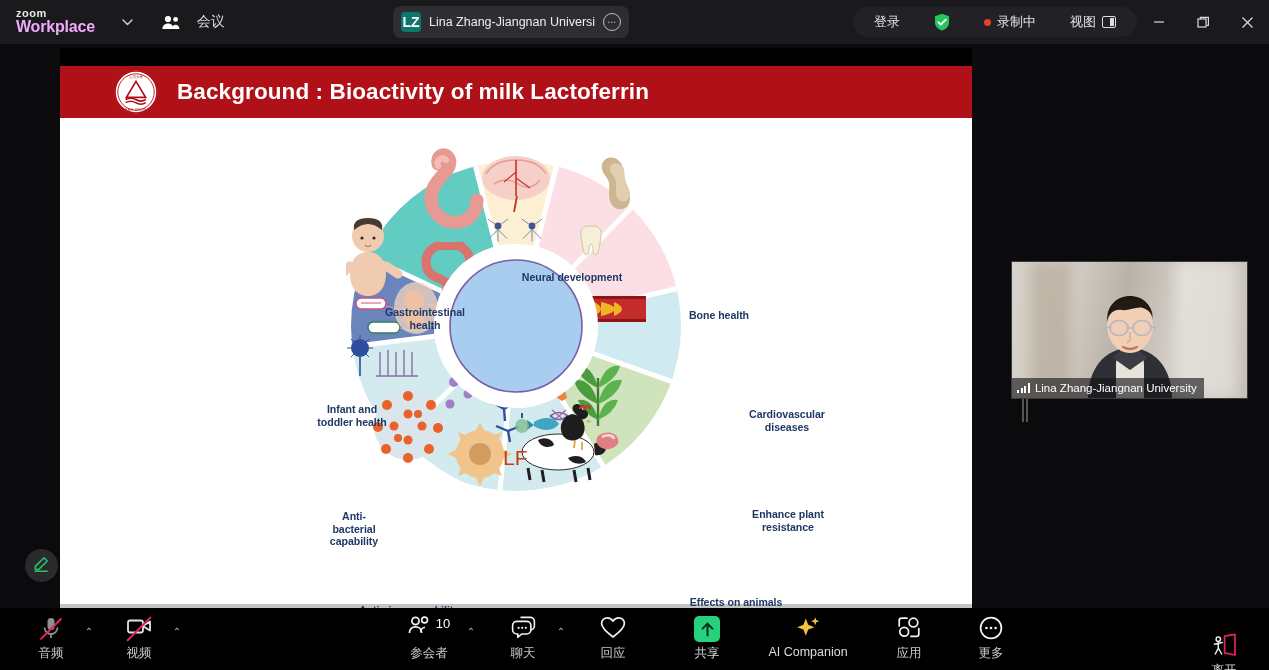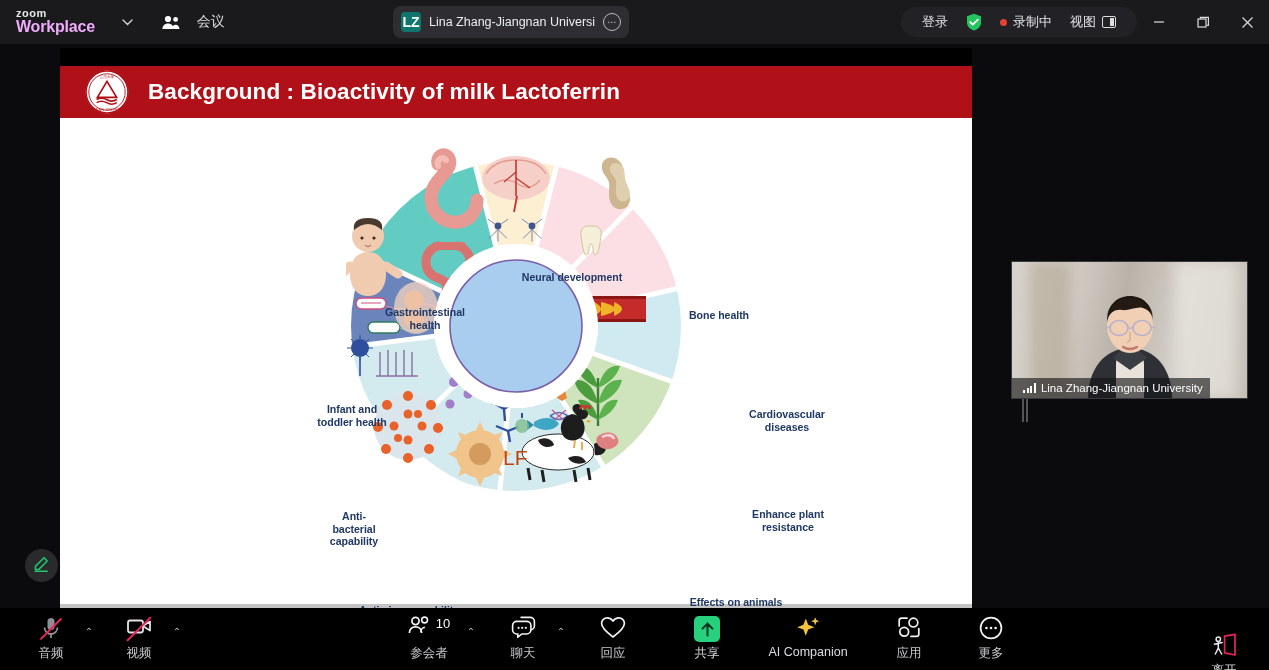--- a/index.html
+++ b/index.html
@@ -47,21 +47,21 @@
     width: 18px; height: 18px; border-radius: 50%; border: 1.3px solid #b9bbc0;
     color: #cfd1d6; font-size: 9px; display: flex; align-items: center;
     justify-content: center; flex: none; letter-spacing: .5px;
   }
 
   .tb-right {
     position: absolute; right: 0; top: 0; height: 44px;
     display: flex; align-items: center;
   }
   .tb-rgroup {
-    display: flex; align-items: center; gap: 0px;
+    display: flex; align-items: center; gap: 16px;
     background: #222226; border-radius: 18px; height: 30px; padding: 0 12px;
   }
   .tb-item { display: flex; align-items: center; gap: 6px; padding: 0 9px; height: 30px; color: #e3e3e6; font-size: 13px; }
   .shield {
     width: 16px; height: 18px; position: relative; display: block;
   }
   .rec-dot { width: 7px; height: 7px; border-radius: 50%; background: #e8402a; display: block; }
   .view-ic { width: 14px; height: 12px; border: 1.4px solid #ddd; border-radius: 2px; position: relative; }
   .view-ic::after { content: ""; position: absolute; right: 1px; top: 1px; bottom: 1px; width: 4px; background: #ddd; }
   .wbtn { width: 44px; height: 44px; display: flex; align-items: center; justify-content: center; color: #dcdce0; }
@@ -71,21 +71,21 @@
   .stage { position: absolute; left: 0; top: 44px; width: 1269px; height: 564px; background: #0b0b0d; }
 
   
   .slide {
     position: absolute; left: 60px; top: 4px; width: 912px; height: 579px;
     background: #ffffff; overflow: hidden;
   }
   .slide-topstrip { height: 18px; background: #000; }
   .slide-banner {
     height: 52px; background: #b01119; display: flex; align-items: center;
-    padding-left: 24px; gap: 18px;
+    padding-left: 53px; gap: 18px;
   }
   .uni-logo { width: 46px; height: 46px; flex: none; }
   .banner-title {
     color: #ffffff; font-size: 22.5px; font-weight: bold; letter-spacing: .1px;
     font-family: "Liberation Sans", sans-serif;
   }
   .slide-body { position: relative; height: 486px; background: #fff; }
   .slide-footer {
     height: 23px; background: #c3c3c3; display: flex; align-items: center;
     justify-content: flex-end; padding-right: 14px;
@@ -109,21 +109,21 @@
     position: absolute; right: 21px; top: 217px; width: 237px; height: 138px;
     background: #b9b4ae; border: 1px solid #3a3a3e; overflow: hidden;
   }
   .vbg { position: absolute; inset: 0; background: linear-gradient(100deg,#d7d2cb 0%, #cfc9c1 28%, #b9b2a8 46%, #d2cdc6 68%, #c3bdb4 100%); }
   .vbg::before { content:""; position:absolute; left:18px; top:0; width:40px; height:100%; background: rgba(150,132,104,.30); filter: blur(6px); }
   .vbg::after { content:""; position:absolute; right:10px; top:0; width:62px; height:100%; background: rgba(240,238,234,.55); filter: blur(7px); }
   .vperson { position: absolute; left: 50%; bottom: 0; transform: translateX(-50%); width: 126px; height: 112px; }
   .vname {
     position: absolute; left: 0; bottom: 0; height: 20px;
     background: rgba(20,20,22,.62); display: flex; align-items: center;
-    gap: 5px; padding: 0 7px 0 11px; color: #fff; font-size: 11.5px; white-space: nowrap;
+    gap: 5px; padding: 0 7px 0 5px; color: #fff; font-size: 11.5px; white-space: nowrap;
   }
   .bars { display: flex; align-items: flex-end; gap: 1.4px; height: 10px; }
   .bars i { display: block; width: 2.2px; background: #fff; }
 
   .vdrag {
     position: absolute; left: 1021px; top: 338px; width: 8px; height: 42px;
     display: flex; gap: 2px; align-items: center; justify-content: center;
   }
   .vdrag i { width: 1.6px; height: 38px; background: #555; display: block; }
 

